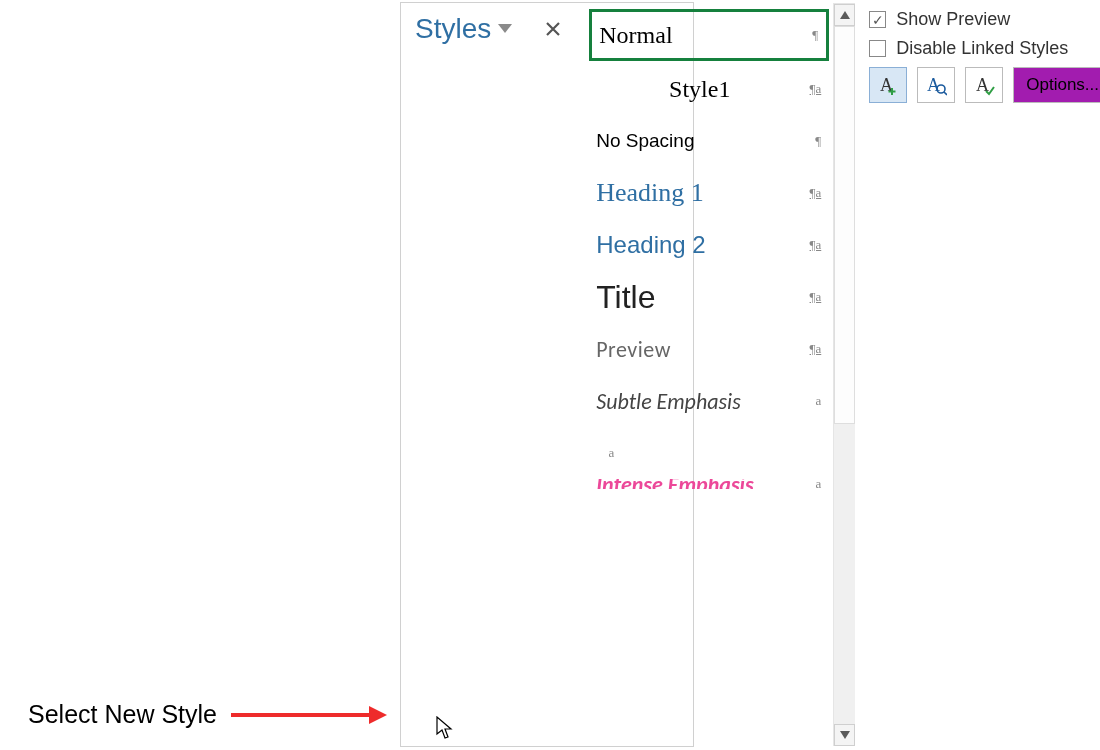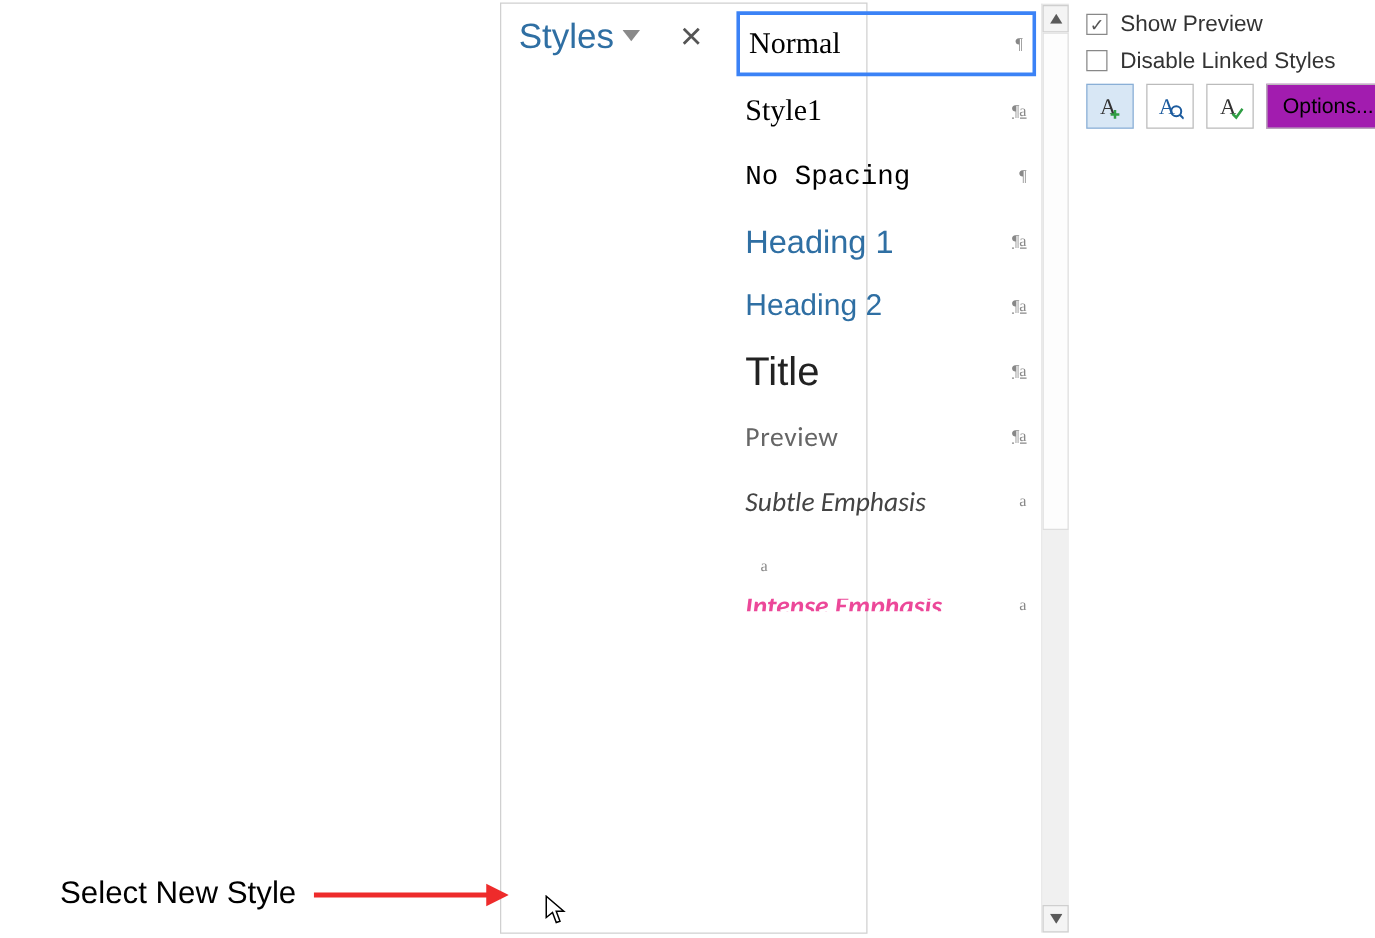--- a/index.html
+++ b/index.html
@@ -104,27 +104,27 @@
   .type-mark {
     font-family: "Times New Roman", serif;
     font-size: 13px;
     color: #888;
     width: 18px;
     text-align: right;
   }
   .underline { text-decoration: underline; }
   .row-clear { font-size: 18px; color:#222; padding-left:4px;}
   .row-normal {
-    border: 3px solid #3b82f6;
+    border: 3px solid #15803d;
     margin-bottom: 2px;
   }
   .row-normal .style-label { font-family:"Times New Roman", serif; font-size:24px; color:#000; }
-  .row-style1 .style-label { font-family:"Times New Roman", serif; font-size:24px; color:#000; }
-  .row-nospacing .style-label { font-family:Liberation Mono, monospace; font-size:22px; color:#000; }
-  .row-h1 .style-label { font-family:Liberation Sans, sans-serif; font-size:26px; color:#2f6fa3; }
+  .row-style1 .style-label { font-family:"Times New Roman", serif; font-size:24px; text-align:center; color:#000; }
+  .row-nospacing .style-label { font-family:Liberation Sans, sans-serif; font-size:19px; color:#000; }
+  .row-h1 .style-label { font-family:Liberation Serif, serif; font-size:26px; color:#2f6fa3; }
   .row-h2 .style-label { font-family:"Calibri Light","Segoe UI Light",sans-serif; font-size:24px; color:#2f6fa3; }
   .row-title .style-label { font-family:"Calibri Light","Segoe UI Light",sans-serif; font-size:32px; color:#222; }
   .row-subtitle .style-label { font-family:"Calibri","Segoe UI",sans-serif; font-size:22px; color:#666; letter-spacing:0.5px;}
   .row-subtle .style-label { font-family:"Calibri","Segoe UI",sans-serif; font-size:22px; font-style:italic; color:#444; }
   .row-emph .style-label  { font-family:"Calibri","Segoe UI",sans-serif; font-size:22px; font-style:italic; font-weight:600; color:#222; }
   .row-intense { height: 10px; overflow:hidden;}
   .row-intense .style-label { font-family:"Calibri","Segoe UI",sans-serif; font-size:22px; font-style:italic; font-weight:600; color:#ec4899; }
 
   
   .pane-footer {
@@ -171,24 +171,24 @@
     background:#a21caf;
     font-size:17px;
     padding:0 12px;
     cursor:pointer;
     margin-left:auto;
   }
 
   
   .callout {
     position:absolute;
-    left:48px;
+    left:28px;
     top:700px;
     display:flex;
-    align-items:flex-end;
+    align-items:center;
     font-family: Arial, sans-serif;
     font-size:25px;
     color:#000;
   }
   .arrow {
     width:156px; height:26px;
     margin-left:14px;
   }
 
   

